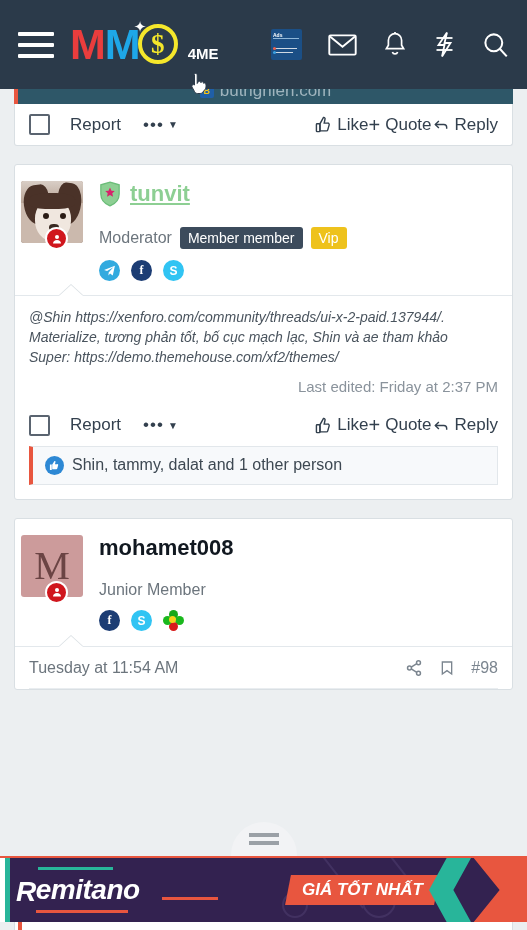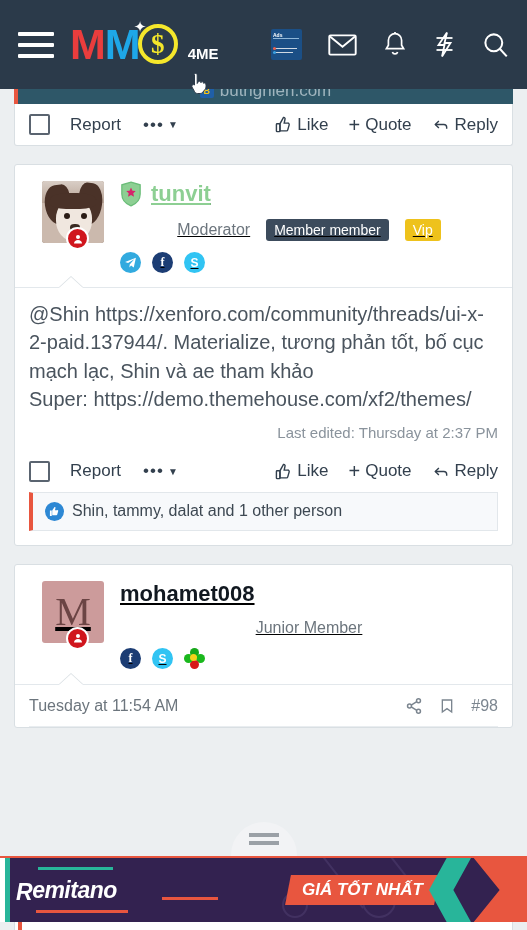--- a/index.html
+++ b/index.html
@@ -104,21 +104,21 @@
     flex: none; cursor: pointer; background: #fff;
   }
   .report {
     margin-left: 20px; color: #33404e; font-size: 17px; cursor: pointer;
   }
   .dots {
     margin-left: 22px; color: #33404e; font-size: 17px; cursor: pointer;
     display: flex; align-items: center; gap: 4px; letter-spacing: 1px;
   }
   .dots .caret { font-size: 10px; }
-  .actions { margin-left: auto; display: flex; align-items: center; gap: 20px; }
+  .actions { margin-left: auto; display: flex; align-items: center; }
   .act { display: flex; align-items: center; gap: 5px; color: #33404e;
     font-size: 17px; cursor: pointer; }
   .act svg { display: block; }
 
   .reactions {
     margin: 0 14px 14px 14px;
     background: #f7f9fb;
     border: 1px solid #e2e7eb;
     border-left: 4px solid #e8563f;
     padding: 9px 12px;
@@ -126,21 +126,21 @@
     font-size: 16px; color: #3d4852;
   }
   .like-badge {
     width: 19px; height: 19px; border-radius: 50%; background: #2d88d4;
     display: flex; align-items: center; justify-content: center; flex: none;
   }
   .like-badge svg { display: block; }
 
   
   .post-head {
-    display: flex; padding: 16px 14px 0 27px; position: relative; text-decoration: underline;
+    display: flex; padding: 16px 14px 0 6px; position: relative;
   }
   .avatar-wrap { position: relative; flex: none; width: 62px; height: 62px; }
   .avatar {
     width: 62px; height: 62px; border-radius: 3px; overflow: hidden;
     position: relative; background: #8e7a6e;
   }
   .avatar.letter {
     background: #cc9b9b; color: #6b4444; font-size: 40px;
     display: flex; align-items: center; justify-content: center;
     font-family: "Liberation Serif", serif;
@@ -177,21 +177,21 @@
   .user-meta { margin-left: 16px; flex: 1; min-width: 0; }
   .user-top { display: flex; align-items: center; gap: 9px; }
   .shield { width: 22px; height: 26px; position: relative; flex: none; }
   .shield svg { display: block; }
   .username {
     font-size: 22px; font-weight: bold; color: #8dcf93;
     text-decoration: underline; cursor: pointer;
   }
   .username.plain { color: #111820; text-decoration: none; }
 
-  .title-row { display: flex; align-items: center; gap: 16px; margin-top: 12px; flex-wrap: wrap; justify-content: center; }
+  .title-row { display: flex; align-items: center; gap: 8px; margin-top: 20px; flex-wrap: wrap; }
   .user-title { font-size: 16px; color: #6c757d; }
   .badge {
     font-size: 14px; padding: 3px 8px; border-radius: 3px; color: #fff; white-space: nowrap;
   }
   .badge.staff { background: #3c4b5c; }
   .badge.supmod { background: #8cd199; }
   .badge.vip { background: #eec21c; }
 
   .socials { display: flex; align-items: center; gap: 11px; margin-top: 11px; }
   .soc { width: 21px; height: 21px; border-radius: 50%; display: flex;
@@ -215,22 +215,22 @@
   .post-meta {
     display: flex; align-items: center; padding: 12px 0 11px 0;
     border-bottom: 1px solid #e9edf0;
   }
   .post-date { font-size: 16px; color: #6c757d; cursor: pointer; }
   .meta-right { margin-left: auto; display: flex; align-items: center; gap: 16px; }
   .meta-ico { color: #7b858f; cursor: pointer; display: flex; }
   .post-num { font-size: 16px; color: #7b858f; cursor: pointer; }
 
   .post-body {
-    padding: 12px 0 4px 0; font-size: 20px; line-height: 1.42;
-    color: #4a545e; word-wrap: break-word;
+    padding: 12px 0 4px 0; font-size: 14px; line-height: 1.42;
+    color: #4a545e; word-wrap: break-word; font-style: italic;
   }
   .post-body a { color: #4a545e; text-decoration: none; }
   .last-edit {
     text-align: right; font-size: 15px; color: #8a939c; padding: 6px 0 10px 0;
   }
 
   
   .scroll-handle {
     position: absolute; left: 50%; transform: translateX(-50%);
     bottom: 74px; width: 66px; height: 34px;
@@ -242,21 +242,21 @@
 
   .ad-bar {
     position: absolute; left: 0; right: 0; bottom: 8px; height: 66px;
     background: #332250; overflow: hidden; z-index: 50;
     border-top: 2px solid #e8563f;
   }
   .ad-bar .teal-l { position: absolute; left: 0; top: 0; width: 10px; height: 100%; background: #28b59a; }
   .ad-bar .white-l { position: absolute; left: 0; top: 0; width: 5px; height: 100%; background: #fff; }
   .ad-logo {
     position: absolute; left: 16px; top: 50%; transform: translateY(-50%);
-    color: #fff; font-size: 23px; font-style: italic; font-weight: bold;
+    color: #fff; font-size: 28px; font-style: italic; font-weight: bold;
     letter-spacing: -0.5px; font-family: "Liberation Sans", sans-serif;
   }
   .ad-logo .rbox {
     display: inline-block; position: relative; top: 2px;
   }
   .ad-underline1 { position: absolute; left: 38px; top: 9px; width: 75px; height: 3px; background: #28b59a; }
   .ad-underline2 { position: absolute; left: 36px; bottom: 9px; width: 92px; height: 3px; background: #e8563f; }
   .ad-underline3 { position: absolute; left: 162px; bottom: 22px; width: 56px; height: 3px; background: #e8563f; }
   .ad-tag {
     position: absolute; left: 288px; top: 50%; transform: translateY(-50%) skewX(-11deg);
@@ -386,21 +386,21 @@
       </div>
       <div class="head-sep">
           <div class="arrow"></div>
         </div>
 
       <div class="post-main">
         <div class="post-body">
           <span>@Shin </span><a href="#">https://xenforo.com/community/threads/ui-x-2-paid.137944/</a><span>. Materialize, tương phản tốt, bố cục mạch lạc, Shin và ae tham khảo</span><br>
           <span>Super: </span><a href="#">https://demo.themehouse.com/xf2/themes/</a>
         </div>
-        <div class="last-edit">Last edited: Thursday at 2:37 PM</div>
+        <div class="last-edit">Last edited: Friday at 2:37 PM</div>
       </div>
 
       <div class="post-footer">
         <div class="chk"></div>
         <div class="report">Report</div>
         <div class="dots">
           <span>•••</span>
           <span class="caret">▼</span>
         </div>
         <div class="actions">

